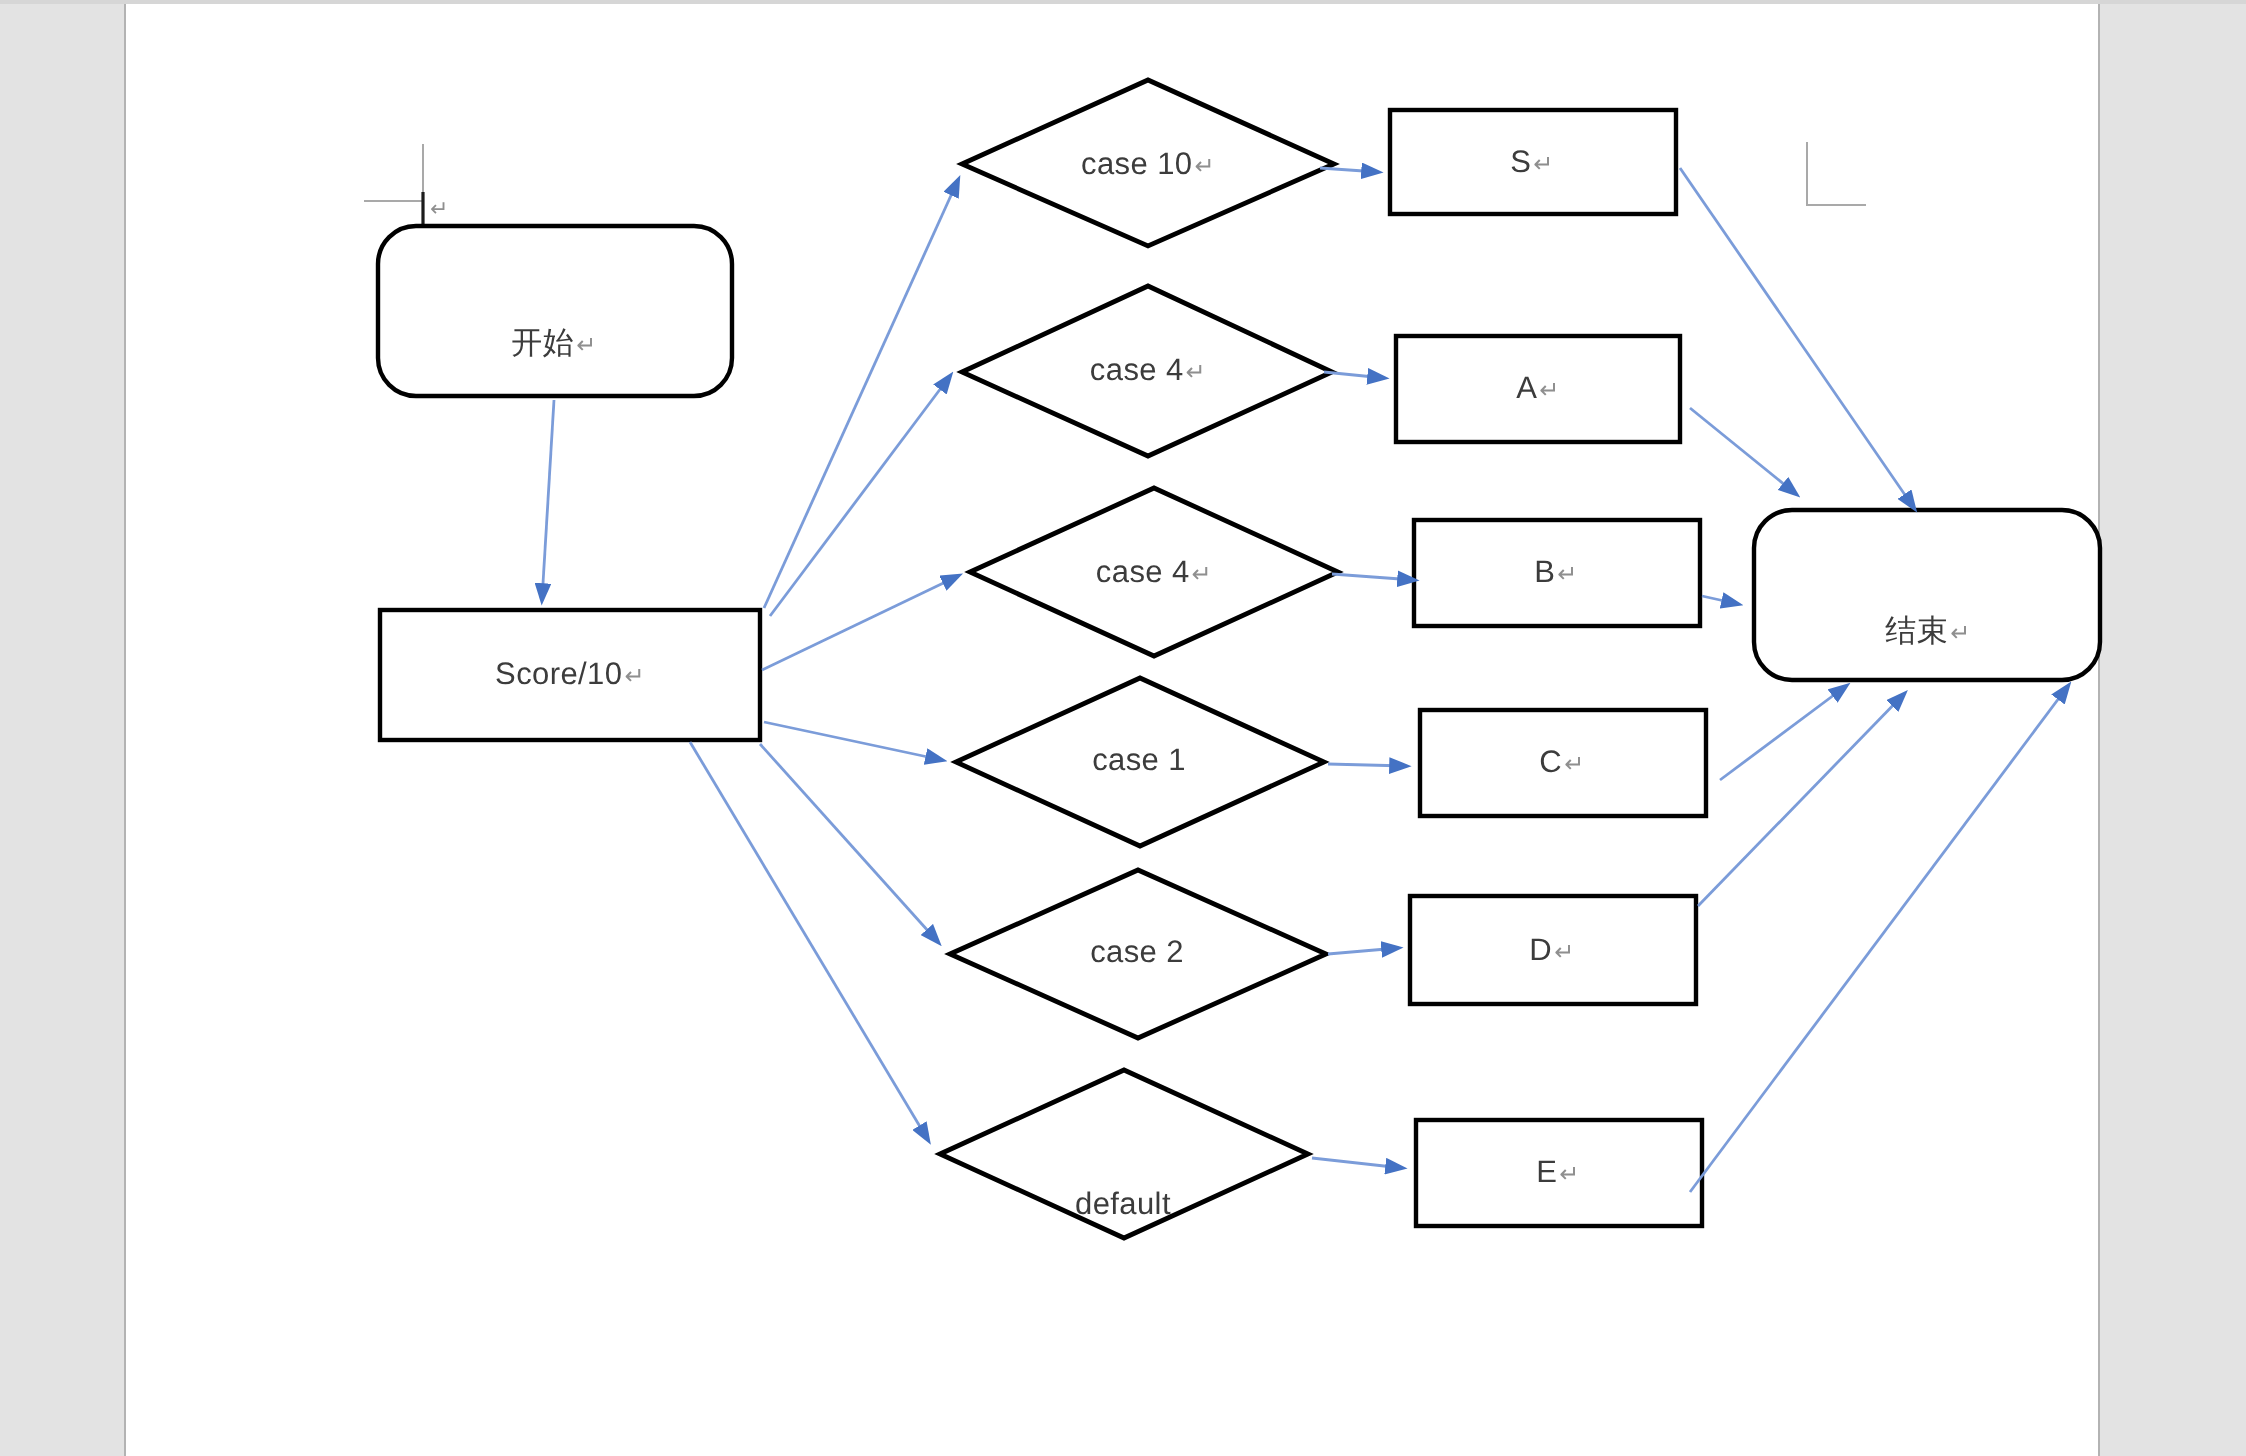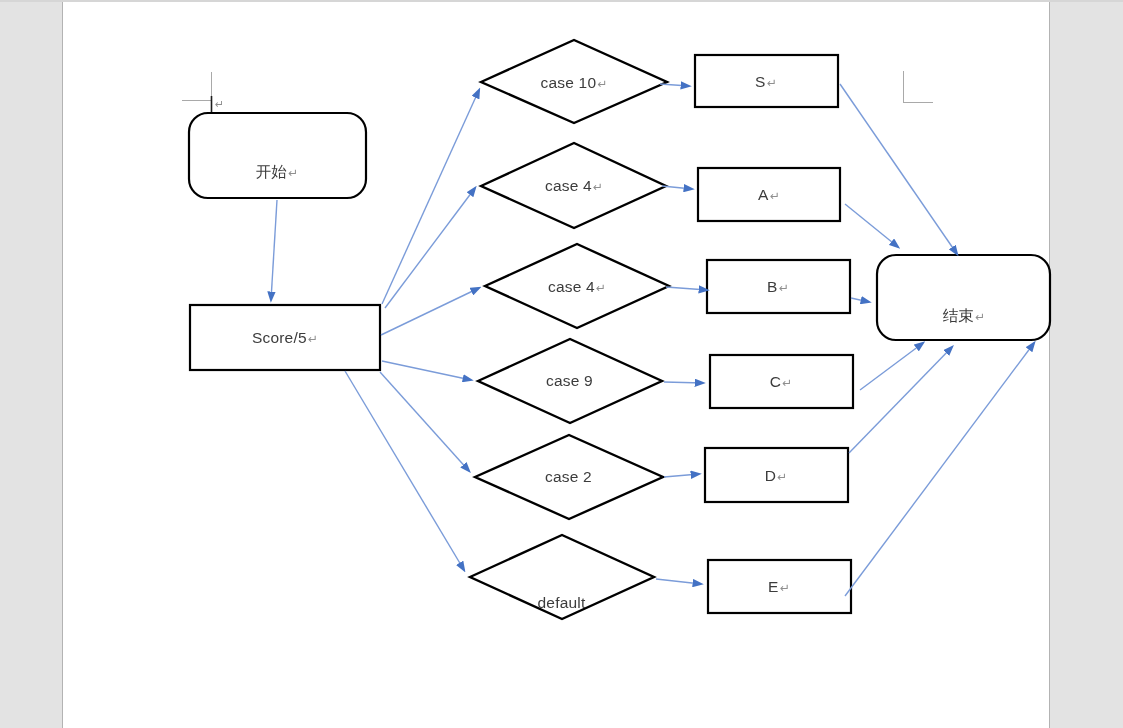--- a/index.html
+++ b/index.html
@@ -90,26 +90,26 @@
     <path d="M840,84 L957,254" marker-end="url(#arw)"></path>
     <path d="M845,204 L898,247" marker-end="url(#arw)"></path>
     <path d="M851,298 L869,302" marker-end="url(#arw)"></path>
     <path d="M860,390 L923,343" marker-end="url(#arw)"></path>
     <path d="M849,453 L952,347" marker-end="url(#arw)"></path>
     <path d="M845,596 L1034,343" marker-end="url(#arw)"></path>
   </g>
 </svg>
 
 <div class="lbl" style="left:277px;top:172px"><span>开始</span><span class="mark">↵</span></div>
-<div class="lbl" style="left:285px;top:338px"><span>Score/5</span><span class="mark">↵</span></div>
+<div class="lbl" style="left:285px;top:338px"><span>Score/10</span><span class="mark">↵</span></div>
 
 <div class="lbl" style="left:574px;top:83px"><span>case 10</span><span class="mark">↵</span></div>
 <div class="lbl" style="left:574px;top:186px"><span>case 4</span><span class="mark">↵</span></div>
 <div class="lbl" style="left:577px;top:287px"><span>case 4</span><span class="mark">↵</span></div>
-<div class="lbl" style="left:570px;top:381px"><span>case 9</span><span class="mark"></span></div>
+<div class="lbl" style="left:570px;top:381px"><span>case 1</span><span class="mark"></span></div>
 <div class="lbl" style="left:569px;top:477px"><span>case 2</span><span class="mark"></span></div>
 <div class="lbl" style="left:562px;top:603px"><span>default</span><span class="mark"></span></div>
 
 <div class="lbl" style="left:766px;top:82px"><span>S</span><span class="mark">↵</span></div>
 <div class="lbl" style="left:769px;top:195px"><span>A</span><span class="mark">↵</span></div>
 <div class="lbl" style="left:778px;top:287px"><span>B</span><span class="mark">↵</span></div>
 <div class="lbl" style="left:781px;top:382px"><span>C</span><span class="mark">↵</span></div>
 <div class="lbl" style="left:776px;top:476px"><span>D</span><span class="mark">↵</span></div>
 <div class="lbl" style="left:779px;top:587px"><span>E</span><span class="mark">↵</span></div>
 

